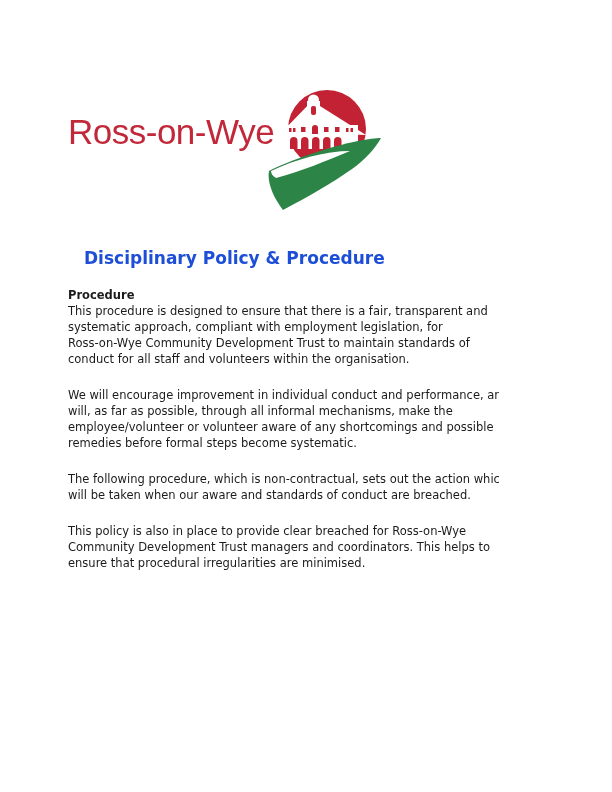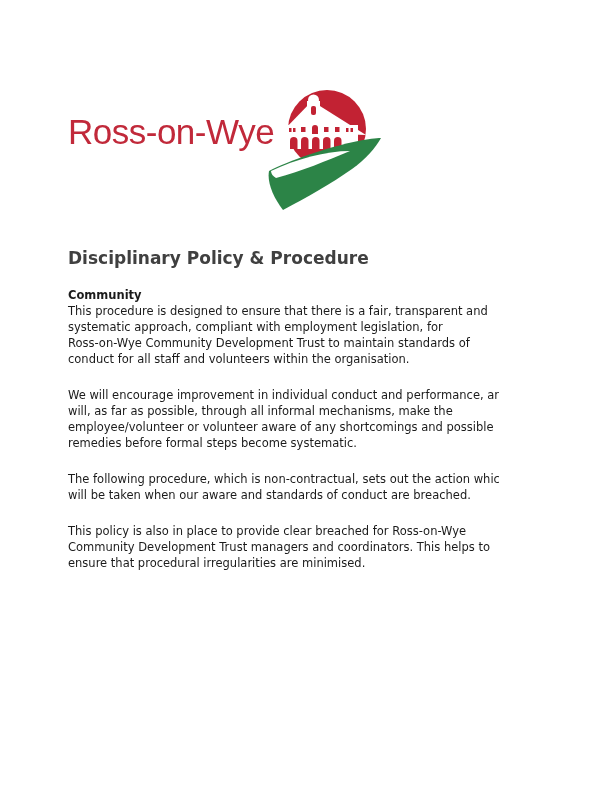--- a/index.html
+++ b/index.html
@@ -42,27 +42,27 @@
   .logo-mark {
     position: absolute;
     left: 268px;
     top: 87px;
     width: 116px;
     height: 126px;
   }
   
   .doc-title {
     position: absolute;
-    left: 68px;
+    left: 84px;
     top: 248px;
     margin: 0;
     font-family: "DejaVu Sans", sans-serif;
     font-size: 17px;
     font-weight: bold;
-    color: #404040;
+    color: #1d4ed8;
     white-space: nowrap;
   }
   .doc-body {
     position: absolute;
     left: 68px;
     top: 287px;
     width: 490px;
     color: var(--text, #1B1B1B);
     font-size: 11.5px;
     line-height: 16px;
@@ -129,21 +129,21 @@
         <path fill="#ffffff" d="M3,84 C28,72 58,64 82,64
                  C58,74 34,84 8,91
                  C5,89 3,87 3,84 Z"></path>
       </g>
     </svg>
   </header>
 
   <h1 class="doc-title">Disciplinary Policy &amp; Procedure</h1>
 
   <main class="doc-body">
-    <div class="section-heading">Community</div>
+    <div class="section-heading">Procedure</div>
     <p class="first">This procedure is designed to ensure that there is a fair, transparent and
 systematic approach, compliant with employment legislation, for
 Ross-on-Wye Community Development Trust to maintain standards of
 conduct for all staff and volunteers within the organisation.</p>
     <p>We will encourage improvement in individual conduct and performance, and
 will, as far as possible, through all informal mechanisms, make the
 employee/volunteer or volunteer aware of any shortcomings and possible
 remedies before formal steps become systematic.</p>
     <p>The following procedure, which is non-contractual, sets out the action which
 will be taken when our aware and standards of conduct are breached.</p>

